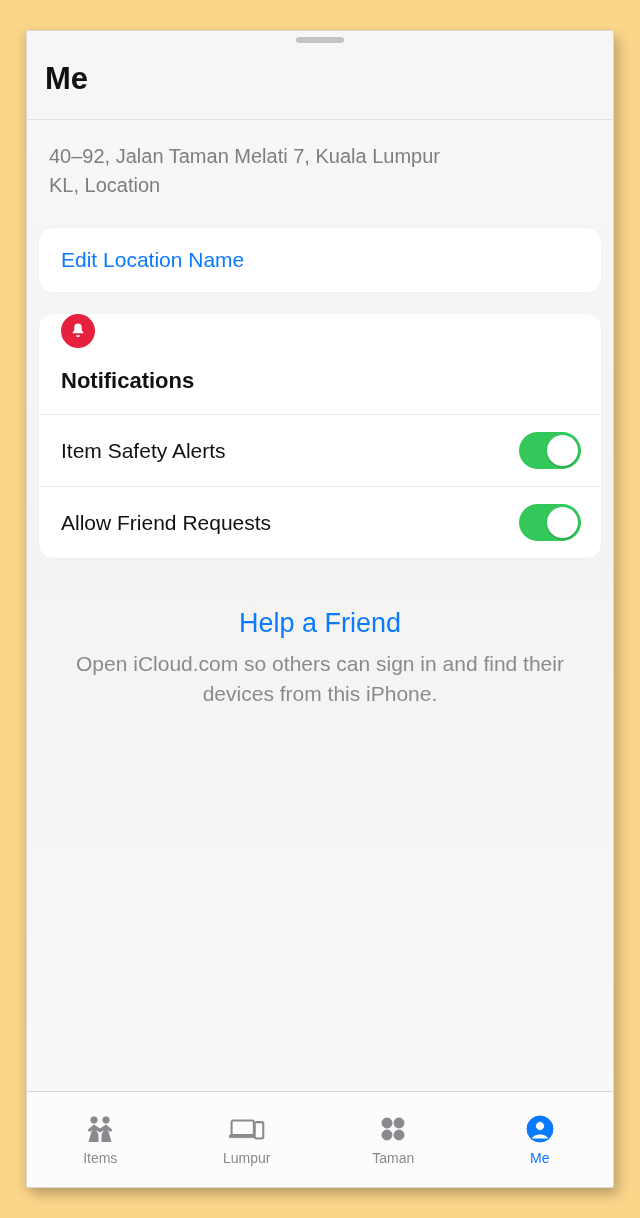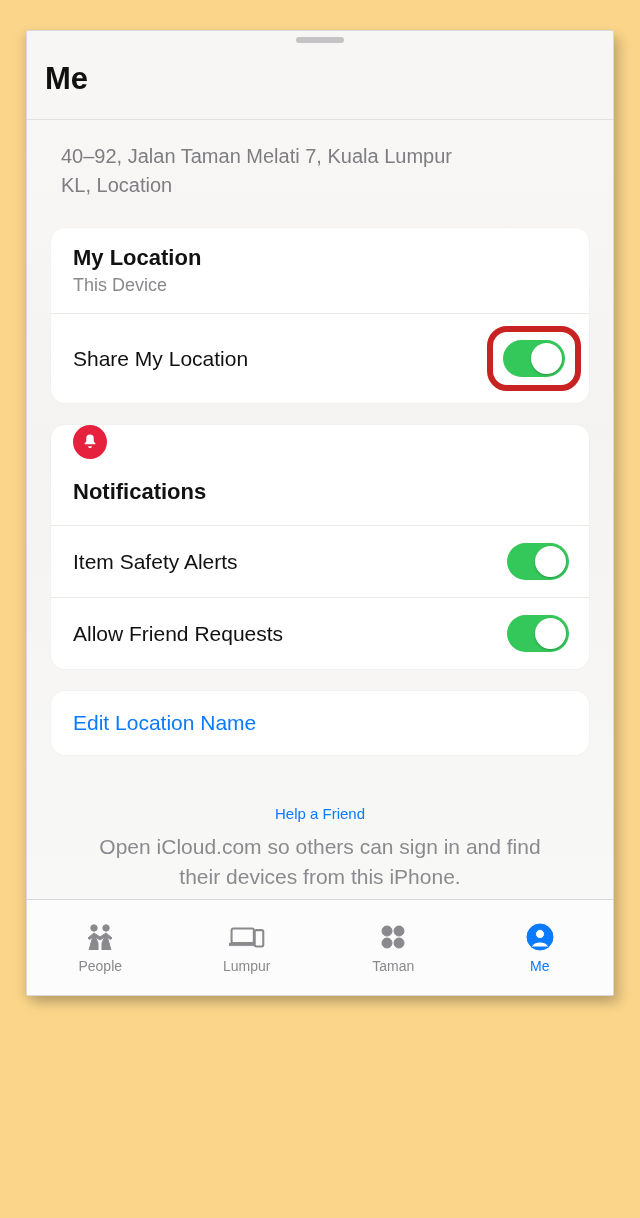--- a/index.html
+++ b/index.html
@@ -8,21 +8,21 @@
     background: #fad58a;
     font-family: -apple-system, "Helvetica Neue", Helvetica, Arial, sans-serif;
     padding: 30px 24px;
     display: flex;
     justify-content: center;
     align-items: flex-start;
   }
   .phone-shadow-wrap {
     position: relative;
     width: 588px;
-    height: 966px;
+    height: 1158px;
     filter: drop-shadow(6px 7px 6px rgba(0,0,0,0.18)) drop-shadow(-3px 3px 5px rgba(0,0,0,0.10));
   }
   .phone {
     width: 100%;
     height: 100%;
     background: #f7f6f4;
     border: 1px solid #d9d9d9;
     border-radius: 2px;
     display: flex;
     flex-direction: column;
@@ -39,21 +39,21 @@
     padding: 14px 18px 22px;
     border-bottom: 1px solid #e1e1e3;
   }
   .header h1 {
     font-size: 31px;
     font-weight: 700;
     color: #111;
   }
   .content {
     flex: 1;
-    padding: 0 20px 0;
+    padding: 0 8px 0;
     overflow-y: auto;
     background: linear-gradient(#f8f7f6, #f4f3f1 40%, #f8f8f7);
   }
   .address {
     padding: 22px 14px 6px;
     color: #7e7e82;
     font-size: 20px;
     line-height: 1.45;
   }
   .card {
@@ -136,21 +136,21 @@
     font-size: 21px;
     color: #0a7aff;
   }
   .help-block {
     text-align: center;
     margin-top: 50px;
     padding: 0 30px;
   }
   .help-link {
     color: #0a7aff;
-    font-size: 15px;
+    font-size: 27px;
   }
   .help-sub {
     color: #8b8b8f;
     font-size: 21px;
     line-height: 1.45;
     margin-top: 10px;
   }
   .tabbar {
     height: 96px;
     border-top: 1px solid #d9d9d9;
@@ -182,35 +182,23 @@
       <h1>Me</h1>
     </div>
 
     <div class="content">
 
       <div class="address">
         <div>40–92, Jalan Taman Melati 7, Kuala Lumpur</div>
         <div>KL, Location</div>
       </div>
 
+
       <div class="card">
-        <div class="row">
-          <div>
-            <div class="row-title">My Location</div>
-            <div class="row-sub">This Device</div>
-          </div>
-        </div>
-        <div class="row full" style="padding-top:12px;padding-bottom:12px;padding-right:8px;">
-          <div class="row-label">Share My Location</div>
-          <div class="highlight-box">
-            <div class="toggle">
-              <div class="knob"></div>
-            </div>
-          </div>
-        </div>
+        <div class="link-row">Edit Location Name</div>
       </div>
 
       <div class="card">
         <div class="icon-circle">
           <svg viewBox="0 0 24 24">
               <path d="M12 2a5 5 0 0 0-5 5v3.3c0 .7-.3 1.4-.8 1.9L5 13.4c-.6.6-.2 1.6.7 1.6h12.6c.9 0 1.3-1 .7-1.6l-1.2-1.2c-.5-.5-.8-1.2-.8-1.9V7a5 5 0 0 0-5-5zm0 18a2.5 2.5 0 0 0 2.5-2.5h-5A2.5 2.5 0 0 0 12 20z"></path>
             </svg>
         </div>
         <div class="section-title">Notifications</div>
         <div class="row full">
@@ -220,43 +208,39 @@
           </div>
         </div>
         <div class="row full">
           <div class="row-label">Allow Friend Requests</div>
           <div class="toggle">
             <div class="knob"></div>
           </div>
         </div>
       </div>
 
-      <div class="card">
-        <div class="link-row">Edit Location Name</div>
-      </div>
-
       <div class="help-block">
         <div class="help-link">Help a Friend</div>
         <div class="help-sub">Open iCloud.com so others can sign in and find their devices from this iPhone.</div>
       </div>
 
     </div>
 
     <div class="tabbar">
       <div class="tab">
         <div class="ticon">
           <svg width="34" height="28" viewBox="0 0 34 28" fill="none">
             <circle cx="11" cy="5" r="3.2" fill="#8a8a8e"></circle>
             <circle cx="23" cy="5" r="3.2" fill="#8a8a8e"></circle>
             <path d="M6 27 L10 13 L12 13 L15 20 L15 27" fill="#8a8a8e"></path>
             <path d="M28 27 L24 13 L22 13 L19 20 L19 27" fill="#8a8a8e"></path>
             <path d="M11 10 L5 15 L6.5 16.5 L11 13 L17 17 L23 13 L27.5 16.5 L29 15 L23 10 L17 14 Z" fill="#8a8a8e"></path>
           </svg>
         </div>
-        <span>People</span>
+        <span>Items</span>
       </div>
       <div class="tab">
         <div class="ticon">
           <svg width="42" height="26" viewBox="0 0 42 26" fill="none">
             <rect x="3" y="3" width="26" height="17" rx="2" stroke="#8a8a8e" stroke-width="2.4" fill="none"></rect>
             <rect x="0" y="20" width="32" height="3" rx="1" fill="#8a8a8e"></rect>
             <rect x="30" y="5" width="10" height="19" rx="2" stroke="#8a8a8e" stroke-width="2.4" fill="#fcfcfd"></rect>
           </svg>
         </div>
         <span>Lumpur</span>

